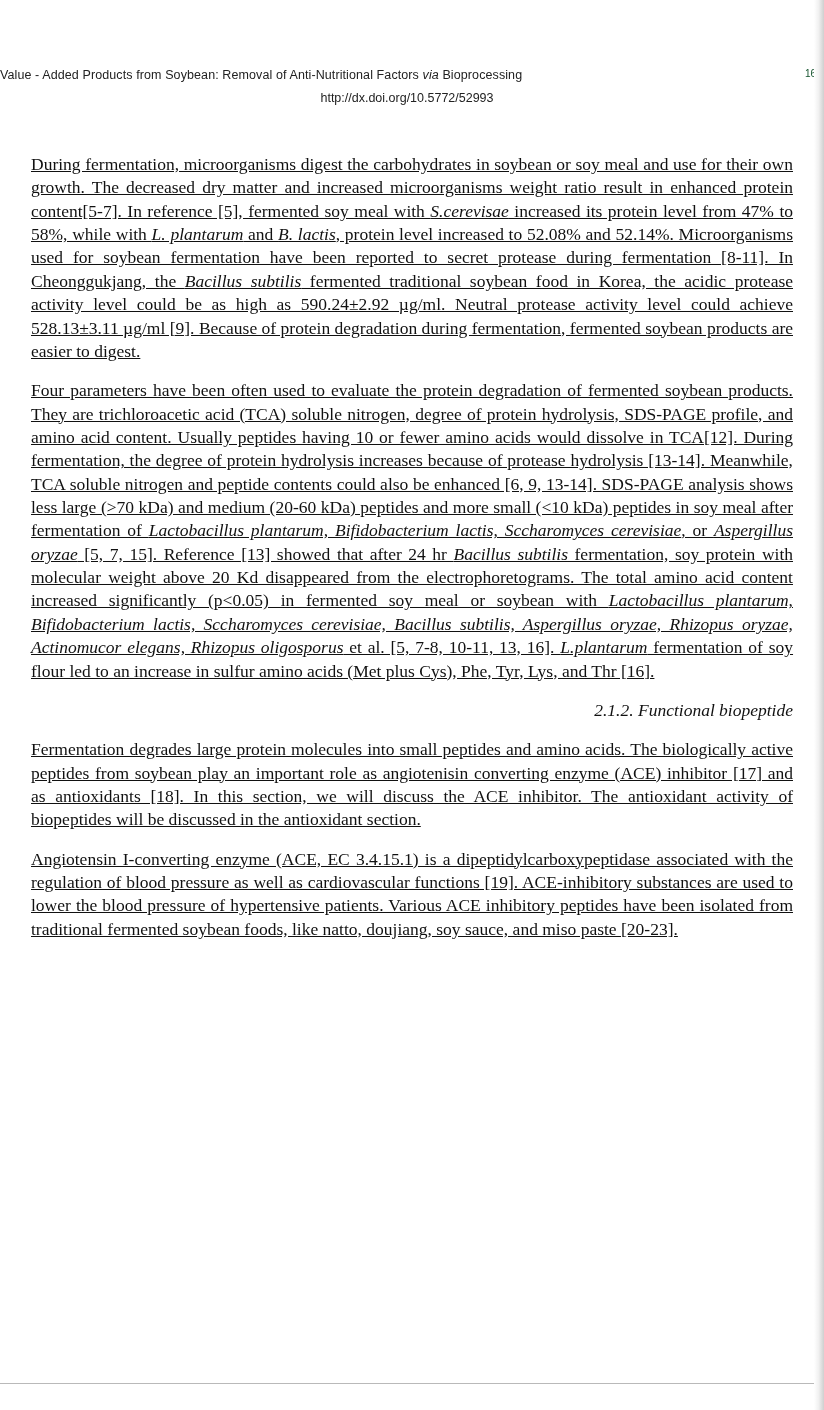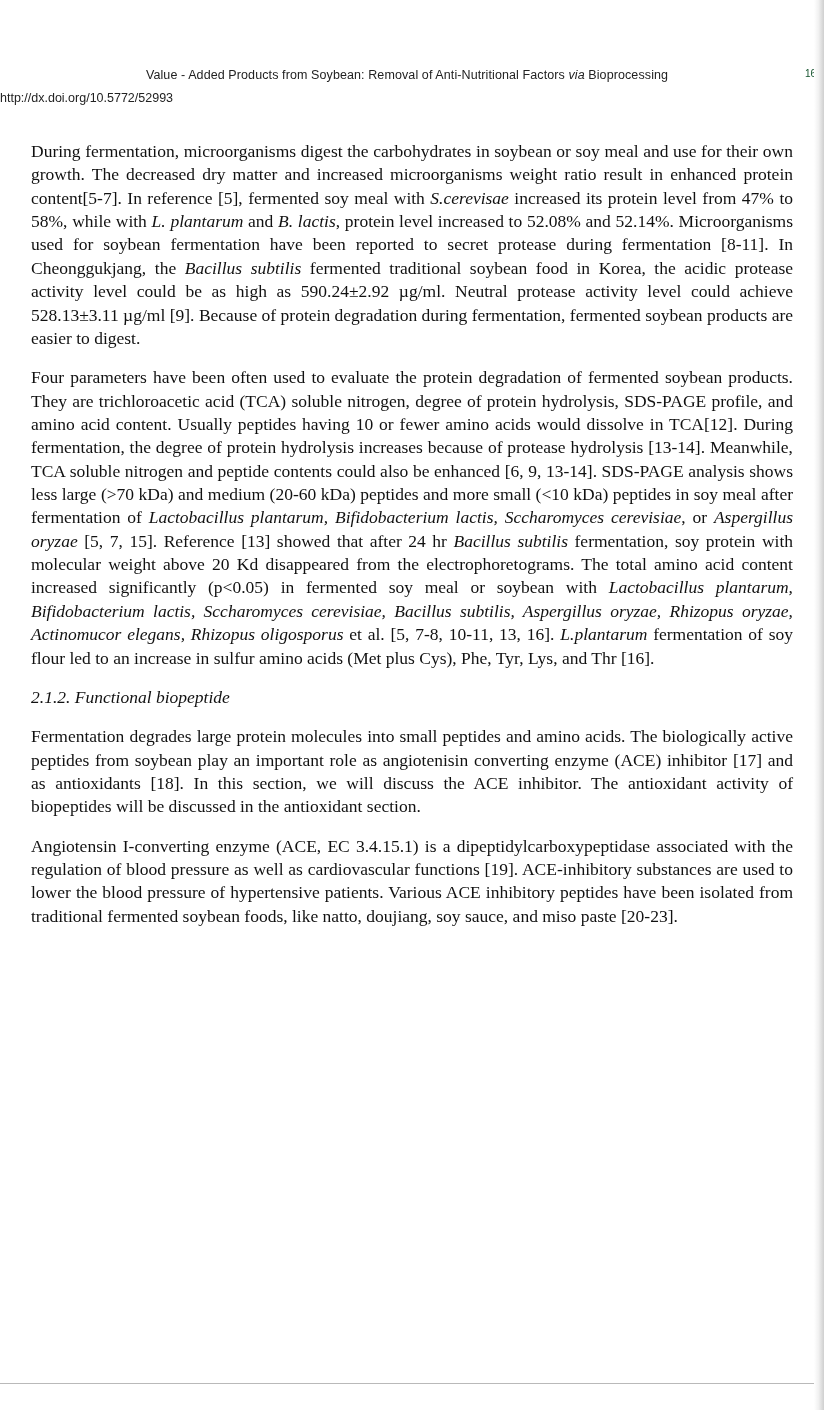--- a/index.html
+++ b/index.html
@@ -38,21 +38,21 @@
     width: 814px;
     height: 1px;
     background: #b9b9b9;
   }
 
   .running-head {
     position: absolute;
     left: 0;
     top: 68px;
     width: 814px;
-    text-align: center;
+    text-align: left;
     font-family: "Liberation Sans", sans-serif;
     font-size: 12.5px;
     color: #222;
     letter-spacing: 0.1px;
   }
   .running-head .ital { font-style: italic; }
 
   .page-number {
     position: absolute;
     right: 8px;
@@ -60,20 +60,21 @@
     font-family: "Liberation Sans", sans-serif;
     font-size: 10px;
     color: #14532d;
   }
 
   .doi {
     position: absolute;
     left: 0;
     top: 91px;
     width: 814px;
+    text-align: center;
     font-family: "Liberation Sans", sans-serif;
     font-size: 12.5px;
     color: #222;
   }
 
   .content {
     position: absolute;
     left: 31px;
     top: 140px;
     width: 762px;
@@ -83,30 +84,32 @@
     font-size: 17.5px;
     font-style: italic;
     font-weight: normal;
     margin: 0 0 14px 0;
     line-height: 1.33;
     color: #111;
   }
   h3.subhead.second {
     margin-top: 12px;
     margin-bottom: 16px;
+    text-align: right;
   }
 
   p.body {
     font-size: 17.5px;
     line-height: 1.335;
-    margin: 0 0 16px 0;
+    margin: 13px 0 16px 0;
     text-align: justify;
     text-justify: inter-word;
     color: #111;
     hyphens: none;
+    text-decoration: underline;
   }
   p.body:last-child { margin-bottom: 0; }
   i { font-style: italic; }
 </style>
 </head>
 <body>
 
 <div class="page">
 
   <div class="running-head">

